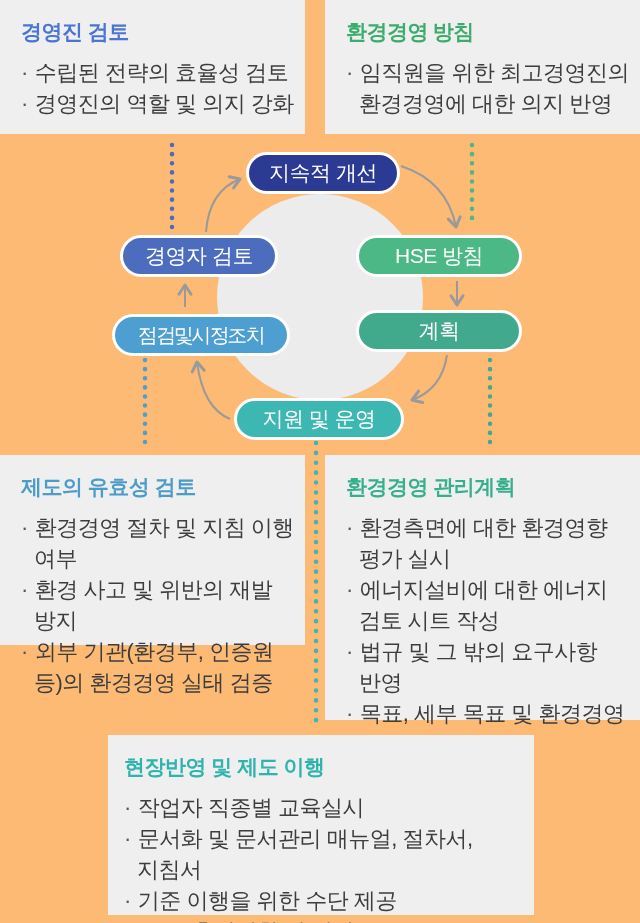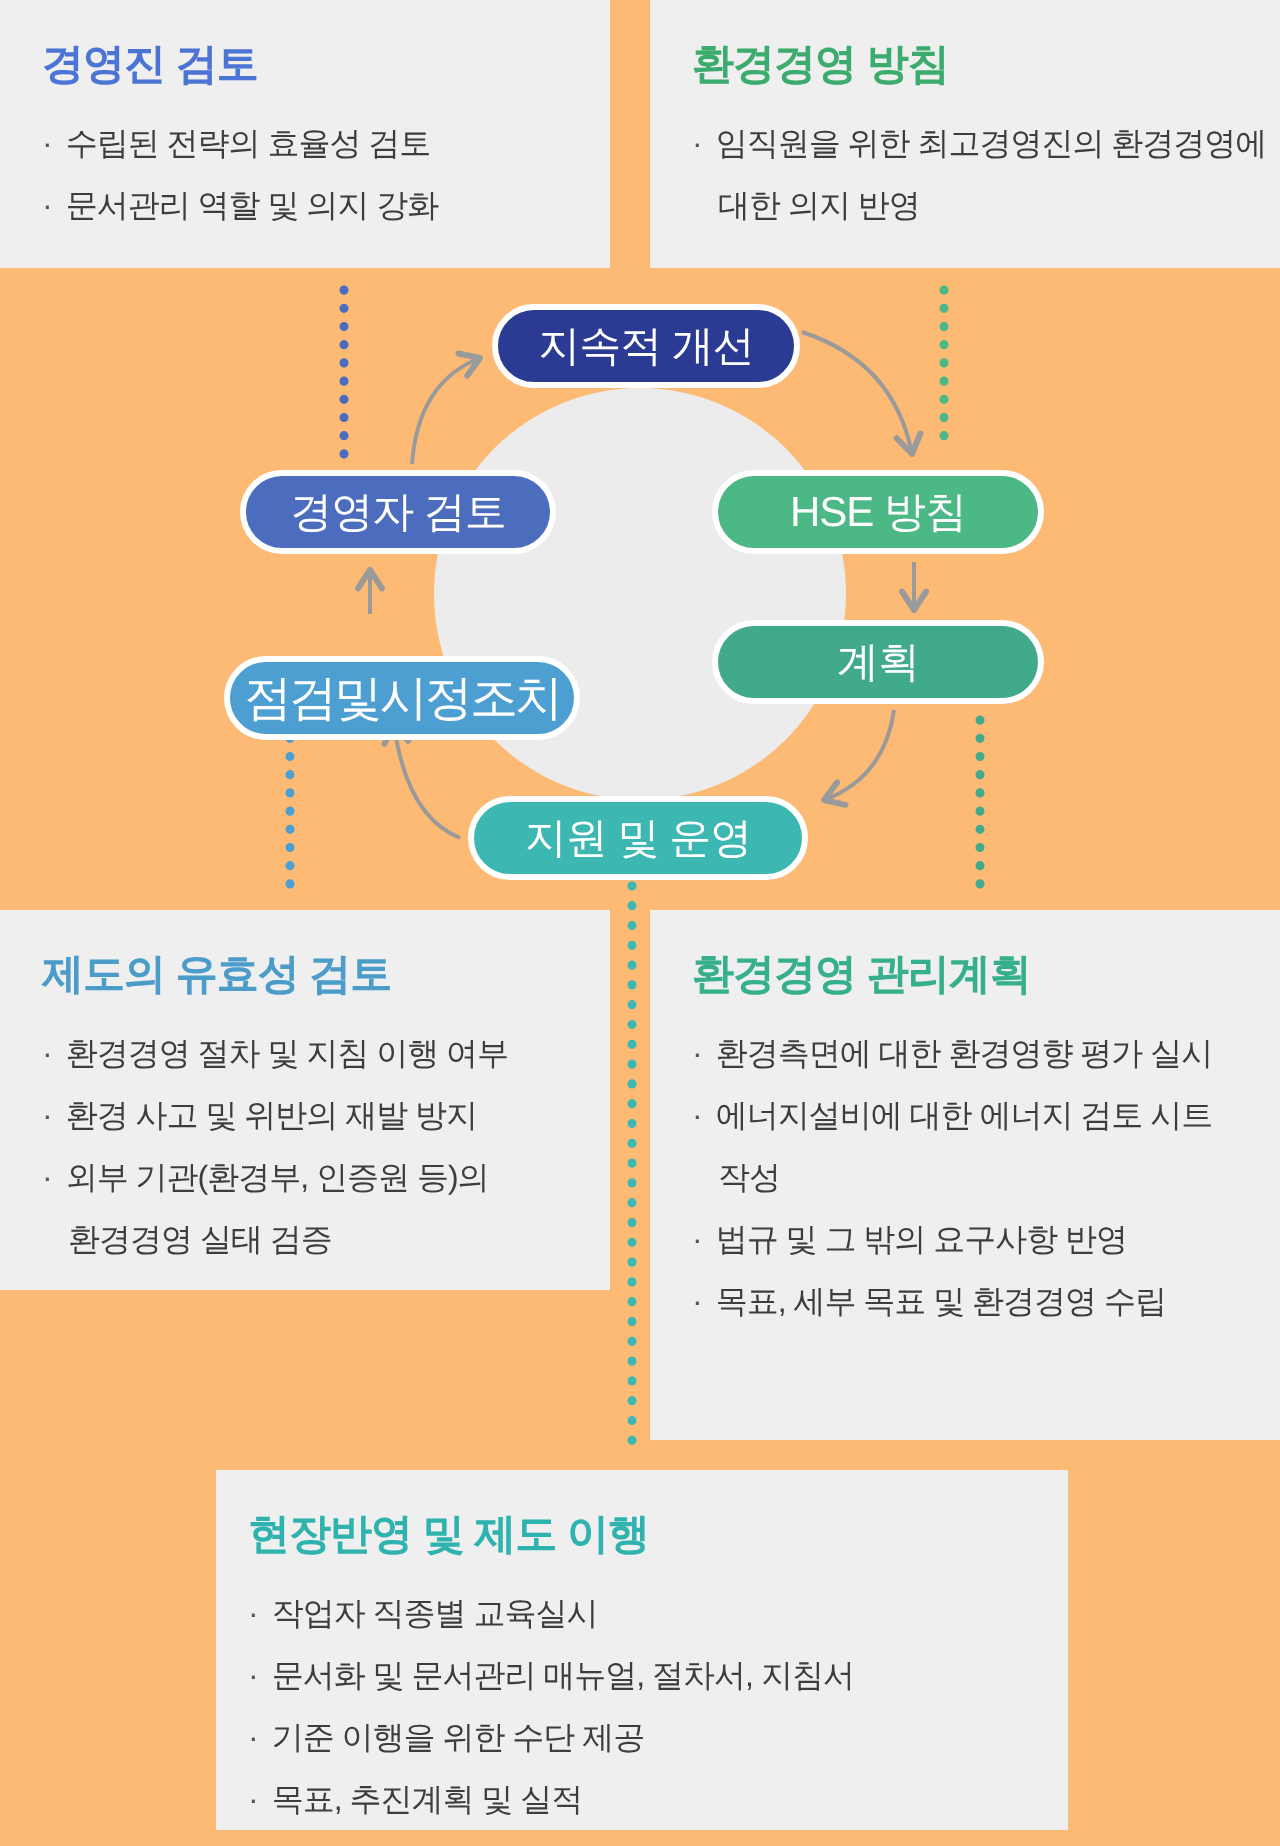--- a/index.html
+++ b/index.html
@@ -13,21 +13,21 @@
     position:absolute;background:#efefef;box-sizing:border-box;
     padding:18px 4px 0 21px;
   }
   .panel h2{
     margin:0 0 11px 0;font-size:21px;font-weight:700;letter-spacing:-0.5px;
   }
   .panel ul{
     list-style:none;margin:0;padding:0;
   }
   .panel li{
-    font-size:16px;line-height:31px;color:#3d3d3d;font-weight:500;
+    font-size:22px;line-height:31px;color:#3d3d3d;font-weight:500;
     letter-spacing:-0.5px;word-break:keep-all;
     padding-left:13px;text-indent:-13px;
   }
   .panel li::before{content:"·";padding-right:7px;color:#555;}
   #panel-tl{left:0;top:0;width:305px;height:134px;}
   #panel-tr{left:325px;top:0;width:315px;height:134px;}
   #panel-bl{left:0;top:455px;width:305px;height:190px;}
   #panel-br{left:325px;top:455px;width:315px;height:265px;}
   #panel-bc{left:108px;top:735px;width:426px;height:180px;padding-left:16px;}
 
@@ -40,39 +40,39 @@
   .pill{
     position:absolute;box-sizing:border-box;height:42px;
     border:3px solid #ffffff;border-radius:22px;
     display:flex;align-items:center;justify-content:center;
     color:#fff;font-size:21px;font-weight:400;letter-spacing:-0.5px;
     white-space:nowrap;
   }
   #pill-ci {left:246px;top:152px;width:154px;}
   #pill-mr {left:120px;top:235px;width:158px;}
   #pill-hse{left:356px;top:235px;width:166px;}
-  #pill-chk{left:112px;top:328px;width:178px;font-size:24px;word-spacing:-5px;letter-spacing:-1.5px;}
+  #pill-chk{left:112px;top:314px;width:178px;font-size:20px;word-spacing:-5px;letter-spacing:-1.5px;}
   #pill-pln{left:356px;top:310px;width:166px;}
   #pill-so {left:234px;top:398px;width:170px;}
 </style>
 </head>
 <body>
 
 <div class="canvas">
 
   <section class="panel" id="panel-tl" style="background: rgb(239, 239, 239);">
     <h2 style="color: rgb(76, 116, 212);">경영진 검토</h2>
     <ul>
       <li>수립된 전략의 효율성 검토</li>
-      <li>문서관리 역할 및 의지 강화</li>
+      <li>경영진의 역할 및 의지 강화</li>
     </ul>
   </section>
 
   <section class="panel" id="panel-tr" style="background: rgb(239, 239, 239);">
-    <h2 style="color: rgb(59, 172, 109);">환경경영 방침</h2>
+    <h2 style="color: rgb(59, 172, 109); font-family: Liberation Serif, serif;">환경경영 방침</h2>
     <ul>
       <li>임직원을 위한 최고경영진의 환경경영에 대한 의지 반영</li>
     </ul>
   </section>
 
   <section class="panel" id="panel-bl" style="background: rgb(239, 239, 239);">
     <h2 style="color: rgb(75, 156, 201);">제도의 유효성 검토</h2>
     <ul>
       <li>환경경영 절차 및 지침 이행 여부</li>
       <li>환경 사고 및 위반의 재발 방지</li>

